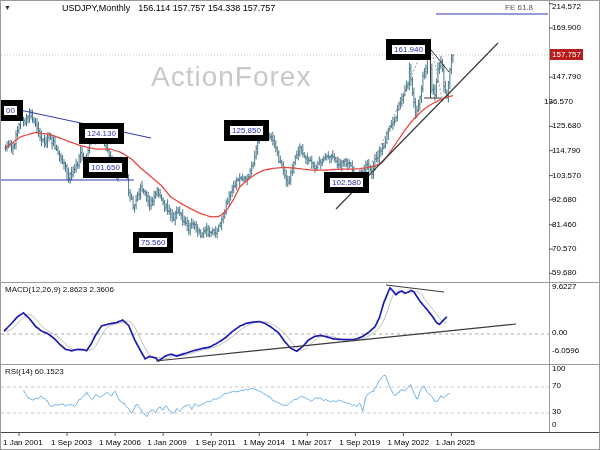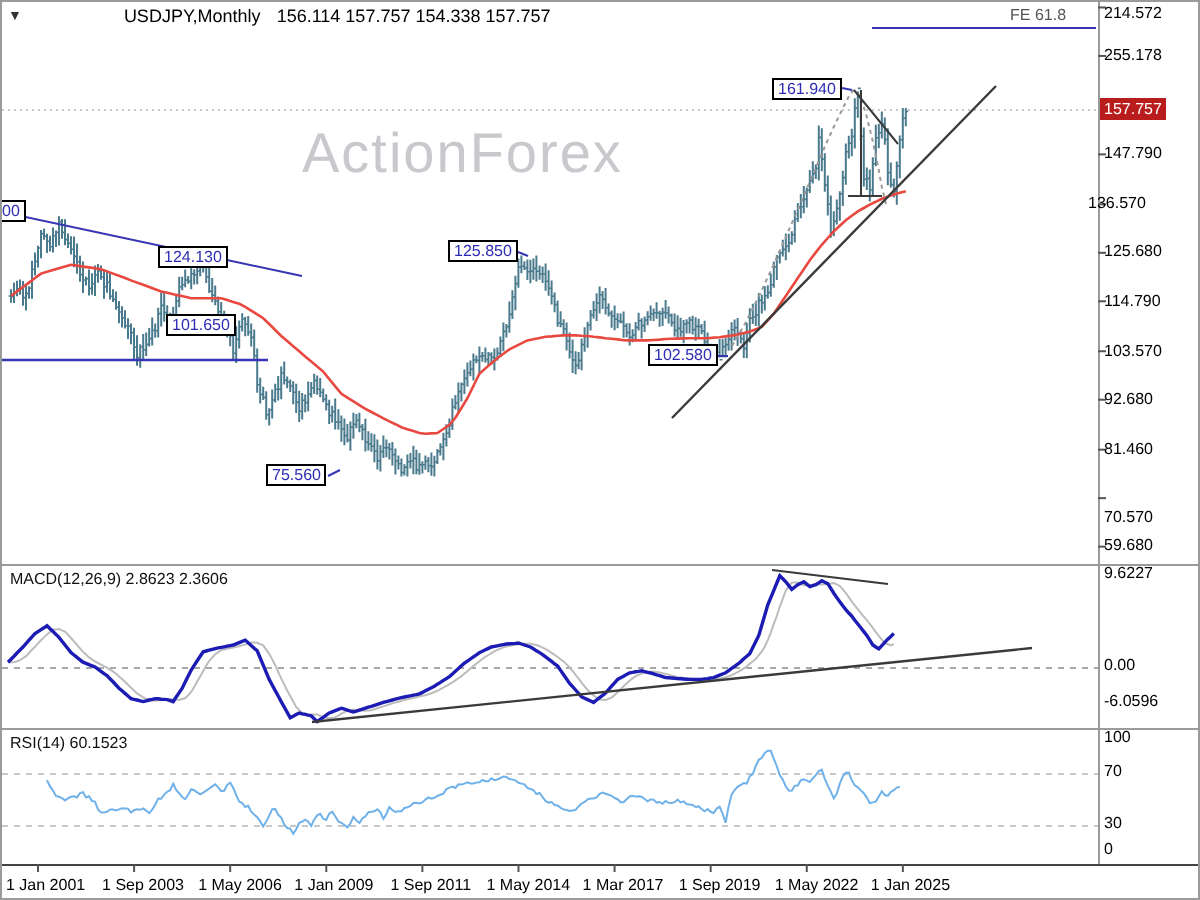--- a/index.html
+++ b/index.html
@@ -10,21 +10,21 @@
   .lbl{position:absolute;white-space:nowrap;}
   #title-bar{left:3px;top:2px;font-size:9px;color:#000;z-index:3;}
   #title-caret{display:inline-block;font-size:7px;color:#333;margin-right:4px;vertical-align:1px;}
   #title-symbol{margin-right:8px;padding-left:47px;}
   #watermark{left:150px;top:60px;font-size:28px;color:#c8c8cd;letter-spacing:1px;z-index:0;}
   #fe-label{left:504px;top:2px;font-size:8px;color:#555;z-index:3;text-align:right;}
   #macd-label{left:4px;top:284px;font-size:8px;color:#111;z-index:3;}
   #rsi-label{left:4px;top:366px;font-size:8px;color:#111;z-index:3;}
   .axis-lbl{font-size:8px;color:#000;z-index:3;}
   .time-lbl{font-size:8px;color:#000;z-index:3;}
-  .callout{position:absolute;border:1px solid #000000;color:#2d2db4;background:#fff;
+  .callout{position:absolute;border:6px solid #000000;color:#2d2db4;background:#fff;
     font-size:8px;line-height:9px;padding:0 2px;z-index:4;}
   #price-tag{position:absolute;left:549px;background:#b91c1c;color:#fff;font-size:8px;
     line-height:11px;padding:0 2px;z-index:4;}
 </style>
 </head>
 <body>
 
 <div id="chart-root">
   <div id="watermark" class="lbl">ActionForex</div>
   <svg id="chart-svg" width="600" height="450" viewBox="0 0 600 450">
@@ -80,29 +80,29 @@
     </svg>
   <div id="title-bar" class="lbl">
     <span id="title-caret">▼</span><span id="title-symbol">USDJPY,Monthly</span><span id="title-ohlc">156.114 157.757 154.338 157.757</span>
   </div>
   <div id="fe-label" class="lbl">FE 61.8</div>
   <div id="macd-label" class="lbl">MACD(12,26,9) 2.8623 2.3606</div>
   <div id="rsi-label" class="lbl">RSI(14) 60.1523</div>
   <div id="price-tag" style="top: 48px;">157.757</div>
   <div id="dyn-labels">
       <div class="axis-lbl lbl" style="left: 551px; top: 1px;">214.572</div>
-      <div class="axis-lbl lbl" style="left: 551px; top: 21.9697px;">255.178</div>
+      <div class="axis-lbl lbl" style="left: 551px; top: 21.9697px;">169.900</div>
       <div class="axis-lbl lbl" style="left: 551px; top: 71.1865px;">147.790</div>
       <div class="axis-lbl lbl" style="left: 543px; top: 96.1623px;">136.570</div>
       <div class="axis-lbl lbl" style="left: 551px; top: 120.403px;">125.680</div>
       <div class="axis-lbl lbl" style="left: 551px; top: 144.645px;">114.790</div>
       <div class="axis-lbl lbl" style="left: 551px; top: 169.62px;">103.570</div>
       <div class="axis-lbl lbl" style="left: 551px; top: 193.861px;">92.680</div>
       <div class="axis-lbl lbl" style="left: 551px; top: 218.837px;">81.460</div>
-      <div class="axis-lbl lbl" style="left: 551px; top: 243.078px; margin-top: 10px;">70.570</div>
+      <div class="axis-lbl lbl" style="left: 551px; top: 243.078px;">70.570</div>
       <div class="axis-lbl lbl" style="left: 551px; top: 267.319px;">59.680</div>
       <div class="axis-lbl lbl" style="left: 551px; top: 281px;">9.6227</div>
       <div class="axis-lbl lbl" style="left: 551px; top: 327px;">0.00</div>
       <div class="axis-lbl lbl" style="left: 551px; top: 345px;">-6.0596</div>
       <div class="axis-lbl lbl" style="left: 551px; top: 363px;">100</div>
       <div class="axis-lbl lbl" style="left: 551px; top: 380px;">70</div>
       <div class="axis-lbl lbl" style="left: 551px; top: 406px;">30</div>
       <div class="axis-lbl lbl" style="left: 551px; top: 419px;">0</div>
       <div class="time-lbl lbl" style="left: 2px; top: 437px;">1 Jan 2001</div>
       <div class="time-lbl lbl" style="left: 50.048px; top: 437px;">1 Sep 2003</div>

